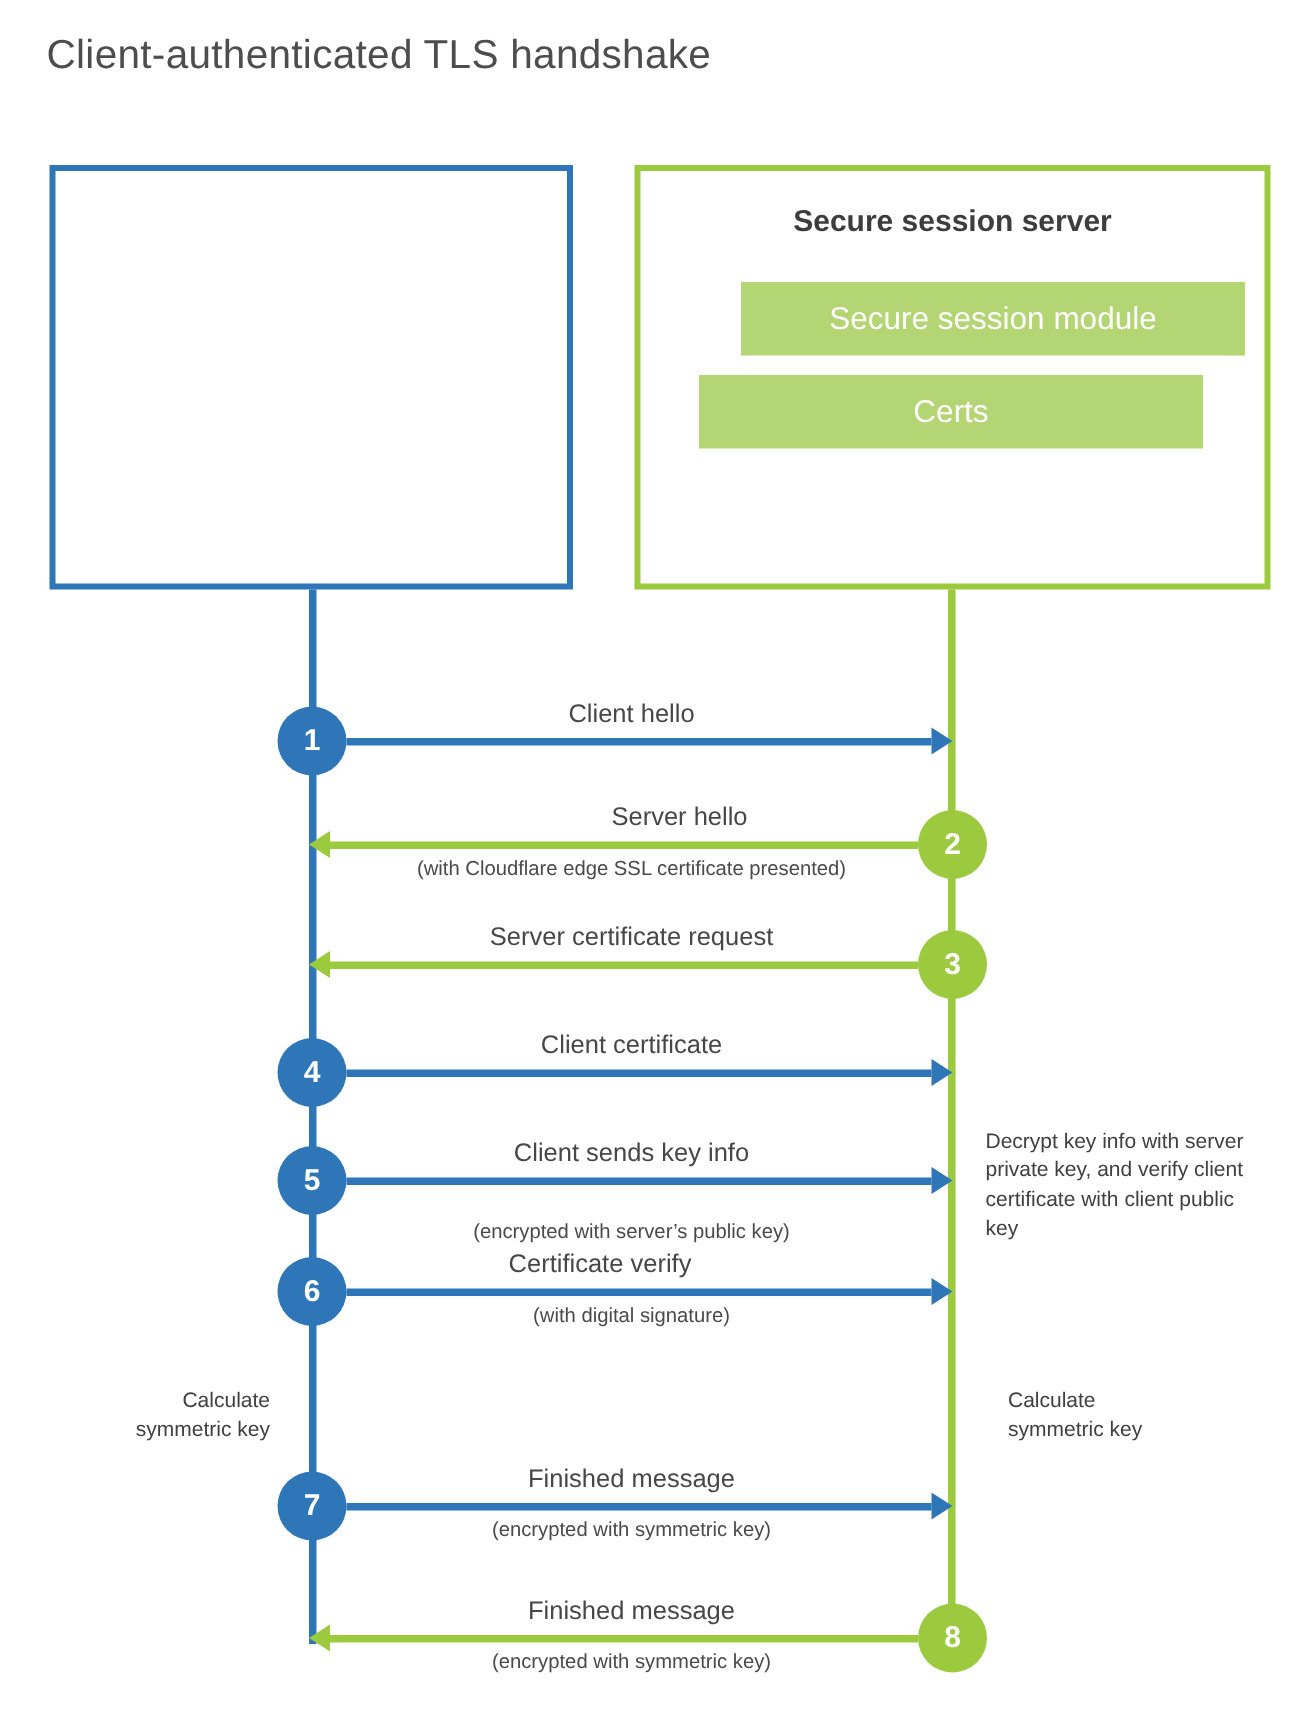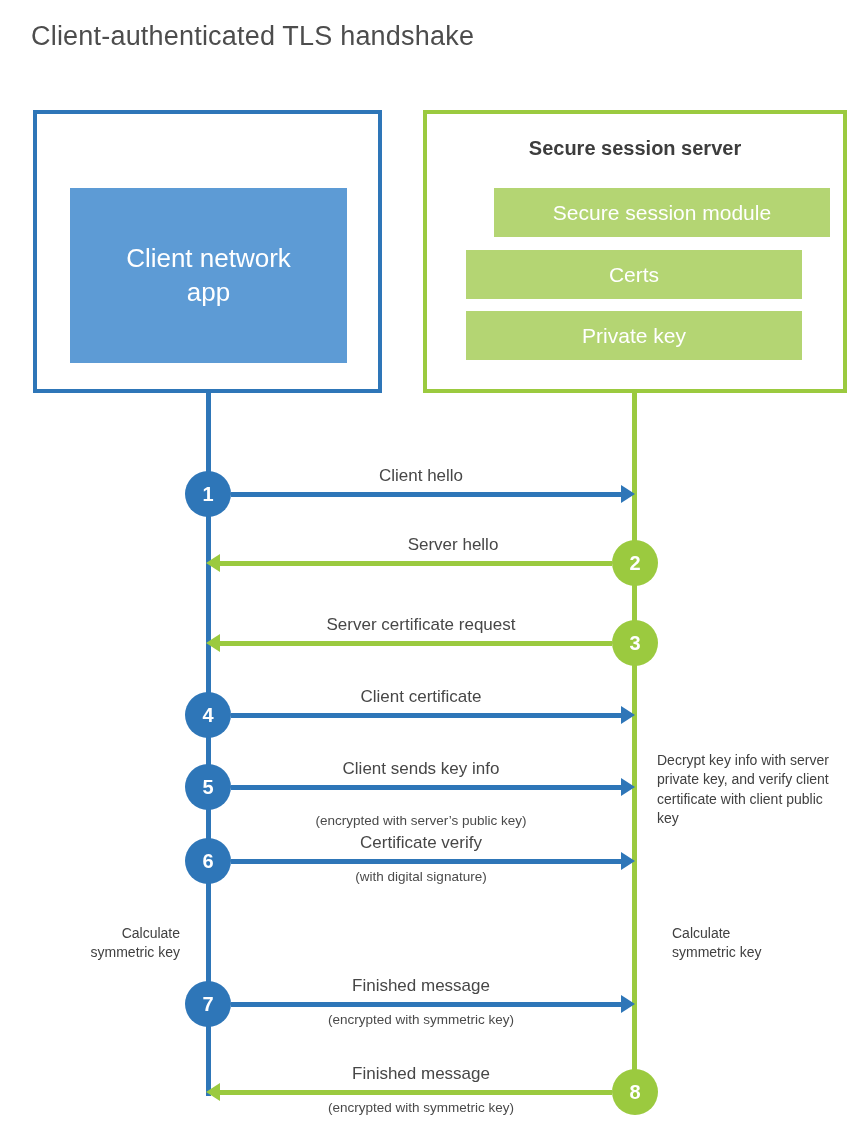--- a/index.html
+++ b/index.html
@@ -46,49 +46,44 @@
   .side-note{font-size:14px;color:#404040;line-height:1.38;}
 </style>
 </head>
 <body>
 
 <div class="canvas">
 
   <div class="abs page-title" style="left:31px;top:21px;">Client-authenticated TLS handshake</div>
 
   <div class="abs actor-box blue" style="left:33px;top:110px;width:349px;height:283px;"></div>
-  <div class="abs app-box" style="left:70px;top:188px;width:277px;height:175px;">
-    <span>Client network app</span>
-  </div>
 
   <div class="abs actor-box green" style="left:423px;top:110px;width:424px;height:283px;"></div>
   <div class="abs actor-title" style="left:423px;top:137px;width:424px;">Secure session server</div>
   <div class="abs module-bar" style="left:494px;top:188px;width:336px;height:49px;">
     <span>Secure session module</span>
   </div>
   <div class="abs module-bar" style="left:466px;top:250px;width:336px;height:49px;">
     <span>Certs</span>
-  </div>
-  <div class="abs module-bar" style="left:466px;top:311px;width:336px;height:49px;">
-    <span>Private key</span>
   </div>
 
   <div class="abs vline blue" style="left:206px;top:393px;height:703px;"></div>
   <div class="abs vline green" style="left:632px;top:393px;height:700px;"></div>
 
   <div class="abs msg-label" style="left:421px;top:466px;">Client hello</div>
   <div class="abs arrow-line blue" style="left:231px;top:492px;width:390px;"></div>
   <div class="abs arrow-head right blue" style="left:621px;top:485px;"></div>
   <div class="abs step-circle blue" style="left:185px;top:471px;">
     <span>1</span>
   </div>
 
   <div class="abs msg-label" style="left:421px;top:535px;margin-left:32px;">Server hello</div>
   <div class="abs arrow-line green" style="left:220px;top:561px;width:392px;"></div>
   <div class="abs arrow-head left green" style="left:206px;top:554px;"></div>
+  <div class="abs msg-sublabel" style="left:421px;top:571px;">(with Cloudflare edge SSL certificate presented)</div>
   <div class="abs step-circle green" style="left:612px;top:540px;">
     <span>2</span>
   </div>
 
   <div class="abs msg-label" style="left:421px;top:615px;">Server certificate request</div>
   <div class="abs arrow-line green" style="left:220px;top:641px;width:392px;"></div>
   <div class="abs arrow-head left green" style="left:206px;top:634px;"></div>
   <div class="abs step-circle green" style="left:612px;top:620px;">
     <span>3</span>
   </div>
@@ -103,21 +98,21 @@
   <div class="abs msg-label" style="left:421px;top:759px;">Client sends key info</div>
   <div class="abs arrow-line blue" style="left:231px;top:785px;width:390px;"></div>
   <div class="abs arrow-head right blue" style="left:621px;top:778px;"></div>
   <div class="abs msg-sublabel" style="left:421px;top:813px;">(encrypted with server’s public key)</div>
   <div class="abs step-circle blue" style="left:185px;top:764px;">
     <span>5</span>
   </div>
 
   <div class="abs side-note" style="left:657px;top:751px;width:175px;">Decrypt key info with server private key, and verify client certificate with client public key</div>
 
-  <div class="abs msg-label" style="left:421px;top:833px;">Certificate verify</div>
+  <div class="abs msg-label" style="left:400px;top:833px;">Certificate verify</div>
   <div class="abs arrow-line blue" style="left:231px;top:859px;width:390px;"></div>
   <div class="abs arrow-head right blue" style="left:621px;top:852px;"></div>
   <div class="abs msg-sublabel" style="left:421px;top:869px;">(with digital signature)</div>
   <div class="abs step-circle blue" style="left:185px;top:838px;">
     <span>6</span>
   </div>
 
   <div class="abs side-note" style="left:70px;top:924px;width:110px;text-align:right;">Calculate symmetric key</div>
   <div class="abs side-note" style="left:672px;top:924px;width:110px;text-align:left;">Calculate symmetric key</div>
 

